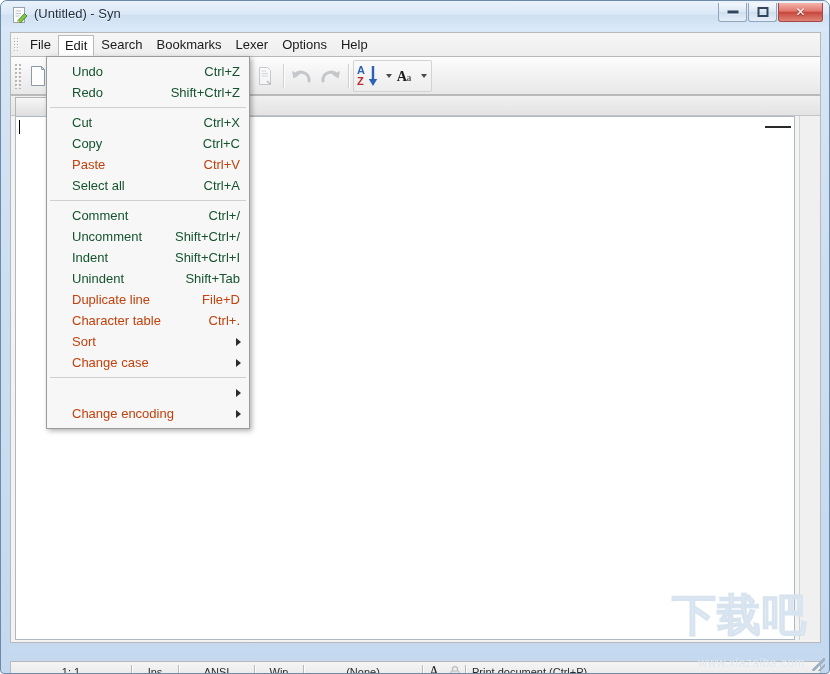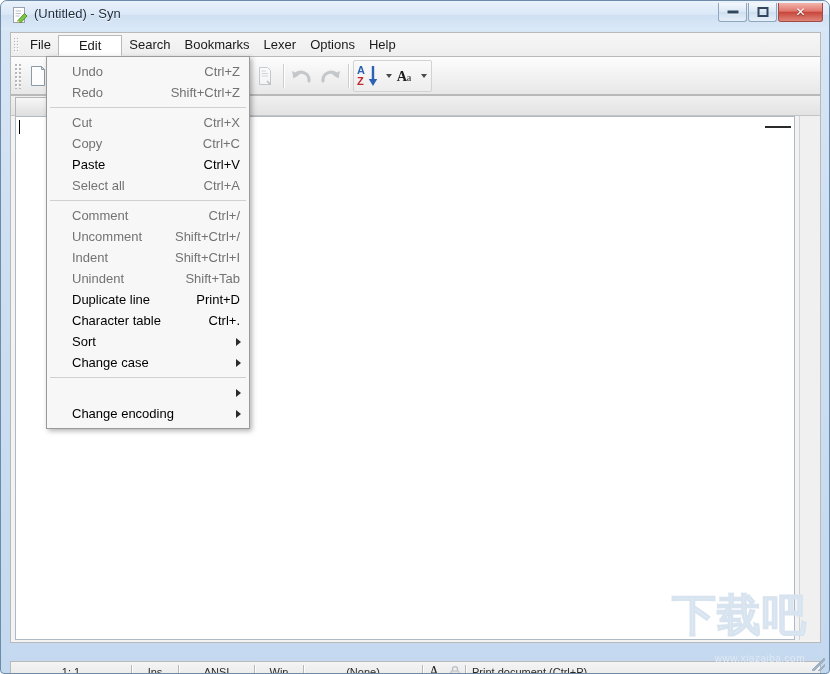--- a/index.html
+++ b/index.html
@@ -69,21 +69,21 @@
     background-size:3px 3px,3px 3px;
     background-position:0 0,1px 1px;
   }
   .mitem{
     padding:3px 7px;font-size:13px;color:#1a1a1a;cursor:default;
     white-space:nowrap;line-height:15px;
   }
   .mitem.active{
     background:#ffffff;
     border:1px solid #b9b9b9;border-bottom:1px solid #ffffff;
-    margin-bottom:-1px;padding:2px 20px;position:relative;z-index:60;
+    margin-bottom:-1px;padding:2px 6px;position:relative;z-index:60;
   }
   
   .toolbar{
     position:absolute;left:9px;top:55px;width:811px;height:39px;
     background:linear-gradient(to bottom,#fdfdfd 0%,#f2f2f2 50%,#e8e8e8 100%);
     border:1px solid #b9b9b9;box-sizing:border-box;
     display:flex;align-items:center;
   }
   .tgrip{
     width:7px;height:26px;margin:0 3px 0 3px;flex:none;
@@ -154,44 +154,44 @@
   
   .dropdown{
     position:absolute;left:45px;top:55px;width:204px;
     background:#f7f7f7;
     border:1px solid #9a9a9a;
     box-shadow:2px 2px 5px rgba(0,0,0,.30);
     z-index:100;padding:4px 0 4px 0;box-sizing:border-box;
   }
   .dd-row{
     display:flex;align-items:center;height:21px;padding:0 9px 0 25px;
-    font-size:13px;color:#000000;cursor:default;position:relative;
+    font-size:13px;color:#c2410c;cursor:default;position:relative;
     white-space:nowrap;
   }
-  .dd-row.disabled{color:#737373;}
+  .dd-row.disabled{color:#14532d;}
   .dd-row .lbl{flex:1 1 auto;}
   .dd-row .acc{flex:none;padding-left:14px;}
   .dd-row .sub{
     position:absolute;right:8px;top:50%;transform:translateY(-50%);
     width:0;height:0;border-top:4px solid transparent;border-bottom:4px solid transparent;
     border-left:5px solid #2b2b2b;
   }
   .dd-sep{height:1px;background:#d0d0d0;margin:4px 3px 4px 3px;}
   
   .watermark{
     position:absolute;right:22px;bottom:28px;
     font-size:44px;font-weight:bold;letter-spacing:1px;
     color:transparent;
     -webkit-text-stroke:1px #d7e3ef;
     text-shadow:0 0 0 #e3ecf5;
     white-space:nowrap;pointer-events:none;user-select:none;
   }
   .watermark-sub{
-    position:absolute;right:24px;bottom:9px;
-    font-size:10px;color:#dfe8f2;letter-spacing:.5px;
+    position:absolute;right:24px;bottom:3px;
+    font-size:12px;color:#dfe8f2;letter-spacing:.5px;
     white-space:nowrap;pointer-events:none;user-select:none;margin-top:24px;
   }
   .resize-grip{
     position:absolute;right:4px;bottom:2px;width:13px;height:13px;
     background-image:
       linear-gradient(135deg,transparent 45%,#9fb2c4 45%,#9fb2c4 58%,transparent 58%),
       linear-gradient(135deg,transparent 70%,#9fb2c4 70%,#9fb2c4 83%,transparent 83%);
   }
 </style>
 </head>
@@ -428,21 +428,21 @@
     <div class="dd-row disabled">
       <span class="lbl">Indent</span>
       <span class="acc">Shift+Ctrl+I</span>
     </div>
     <div class="dd-row disabled">
       <span class="lbl">Unindent</span>
       <span class="acc">Shift+Tab</span>
     </div>
     <div class="dd-row">
       <span class="lbl">Duplicate line</span>
-      <span class="acc">Print+D</span>
+      <span class="acc">File+D</span>
     </div>
     <div class="dd-row">
       <span class="lbl">Character table</span>
       <span class="acc">Ctrl+.</span>
     </div>
     <div class="dd-row">
       <span class="lbl">Sort</span>
       <span class="sub"></span>
     </div>
     <div class="dd-row">

